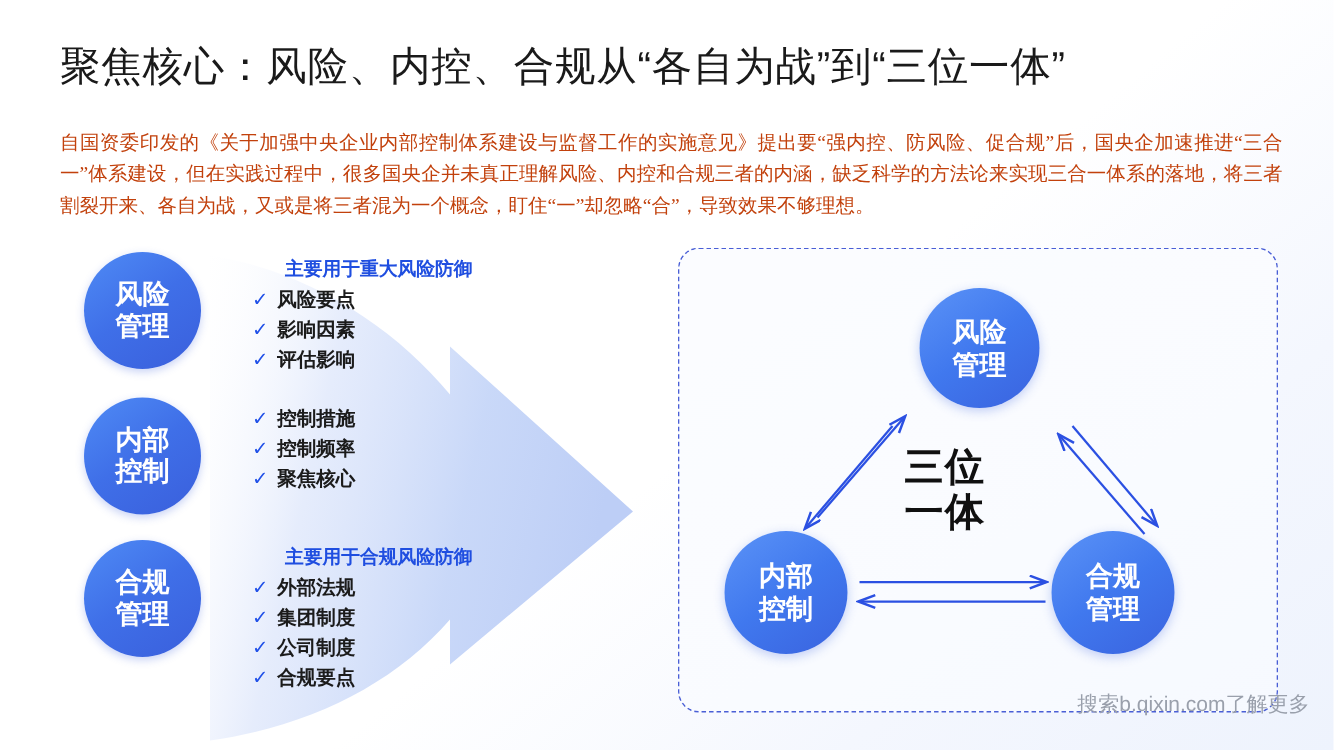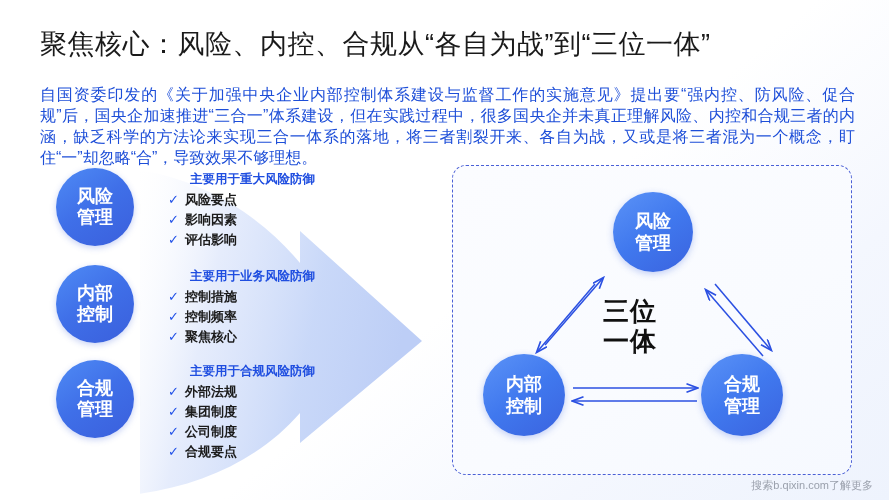--- a/index.html
+++ b/index.html
@@ -11,22 +11,23 @@
   }
 
   
   #page-title{
     position:absolute; left:40px; top:26px;
     font-size:27px; font-weight:normal; color:#1a1a1a;
     letter-spacing:.5px; white-space:nowrap;
   }
   #intro-paragraph{
     position:absolute; left:40px; top:84px; width:815px;
-    font-size:16px; line-height:21px; color:#1d4ed8;
+    font-size:13px; line-height:21px; color:#c2410c;
     text-align:justify;
+    font-family:Liberation Serif, serif;
   }
 
   
   #left-panel{ position:absolute; left:0; top:160px; width:440px; height:330px; }
 
   .pillar-row{ position:absolute; left:0; width:440px; display:flex; align-items:flex-start; }
   .pillar-row.r1{ top:8px; }
   .pillar-row.r2{ top:105px; }
   .pillar-row.r3{ top:200px; }
 
@@ -76,22 +77,22 @@
   #node-compliance{ width:82px; height:82px; left:248px; top:188px; font-size:18px; }
 
   #triad-center{
     position:absolute; left:150px; top:130px; width:100px;
     text-align:left; font-size:26px; font-weight:bold; color:#101010;
     line-height:30px; letter-spacing:1px;
   }
 
   
   #watermark{
-    position:absolute; right:16px; bottom:7px;
-    font-size:11px; color:#9aa0ac; white-space:nowrap;
+    position:absolute; right:16px; bottom:21px;
+    font-size:14px; color:#9aa0ac; white-space:nowrap;
   }
 </style>
 </head>
 <body>
 
 <div id="page-title">聚焦核心：风险、内控、合规从“各自为战”到“三位一体”</div>
 <div id="intro-paragraph">自国资委印发的《关于加强中央企业内部控制体系建设与监督工作的实施意见》提出要“强内控、防风险、促合规”后，国央企加速推进“三合一”体系建设，但在实践过程中，很多国央企并未真正理解风险、内控和合规三者的内涵，缺乏科学的方法论来实现三合一体系的落地，将三者割裂开来、各自为战，又或是将三者混为一个概念，盯住“一”却忽略“合”，导致效果不够理想。</div>
 
 <svg id="flow-arrow" viewBox="0 0 300 340">
   <defs>
@@ -137,21 +138,20 @@
       </ul>
     </div>
   </div>
 
   <div class="pillar-row r2">
     <div class="pillar-circle">
       <span>内部</span>
       <span>控制</span>
     </div>
     <div class="pillar-body">
-      <div class="pillar-heading">主要用于业务风险防御</div>
       <ul class="pillar-list">
         <li>
             <span class="tick">✓</span>
             <span>控制措施</span>
           </li>
         <li>
             <span class="tick">✓</span>
             <span>控制频率</span>
           </li>
         <li>

